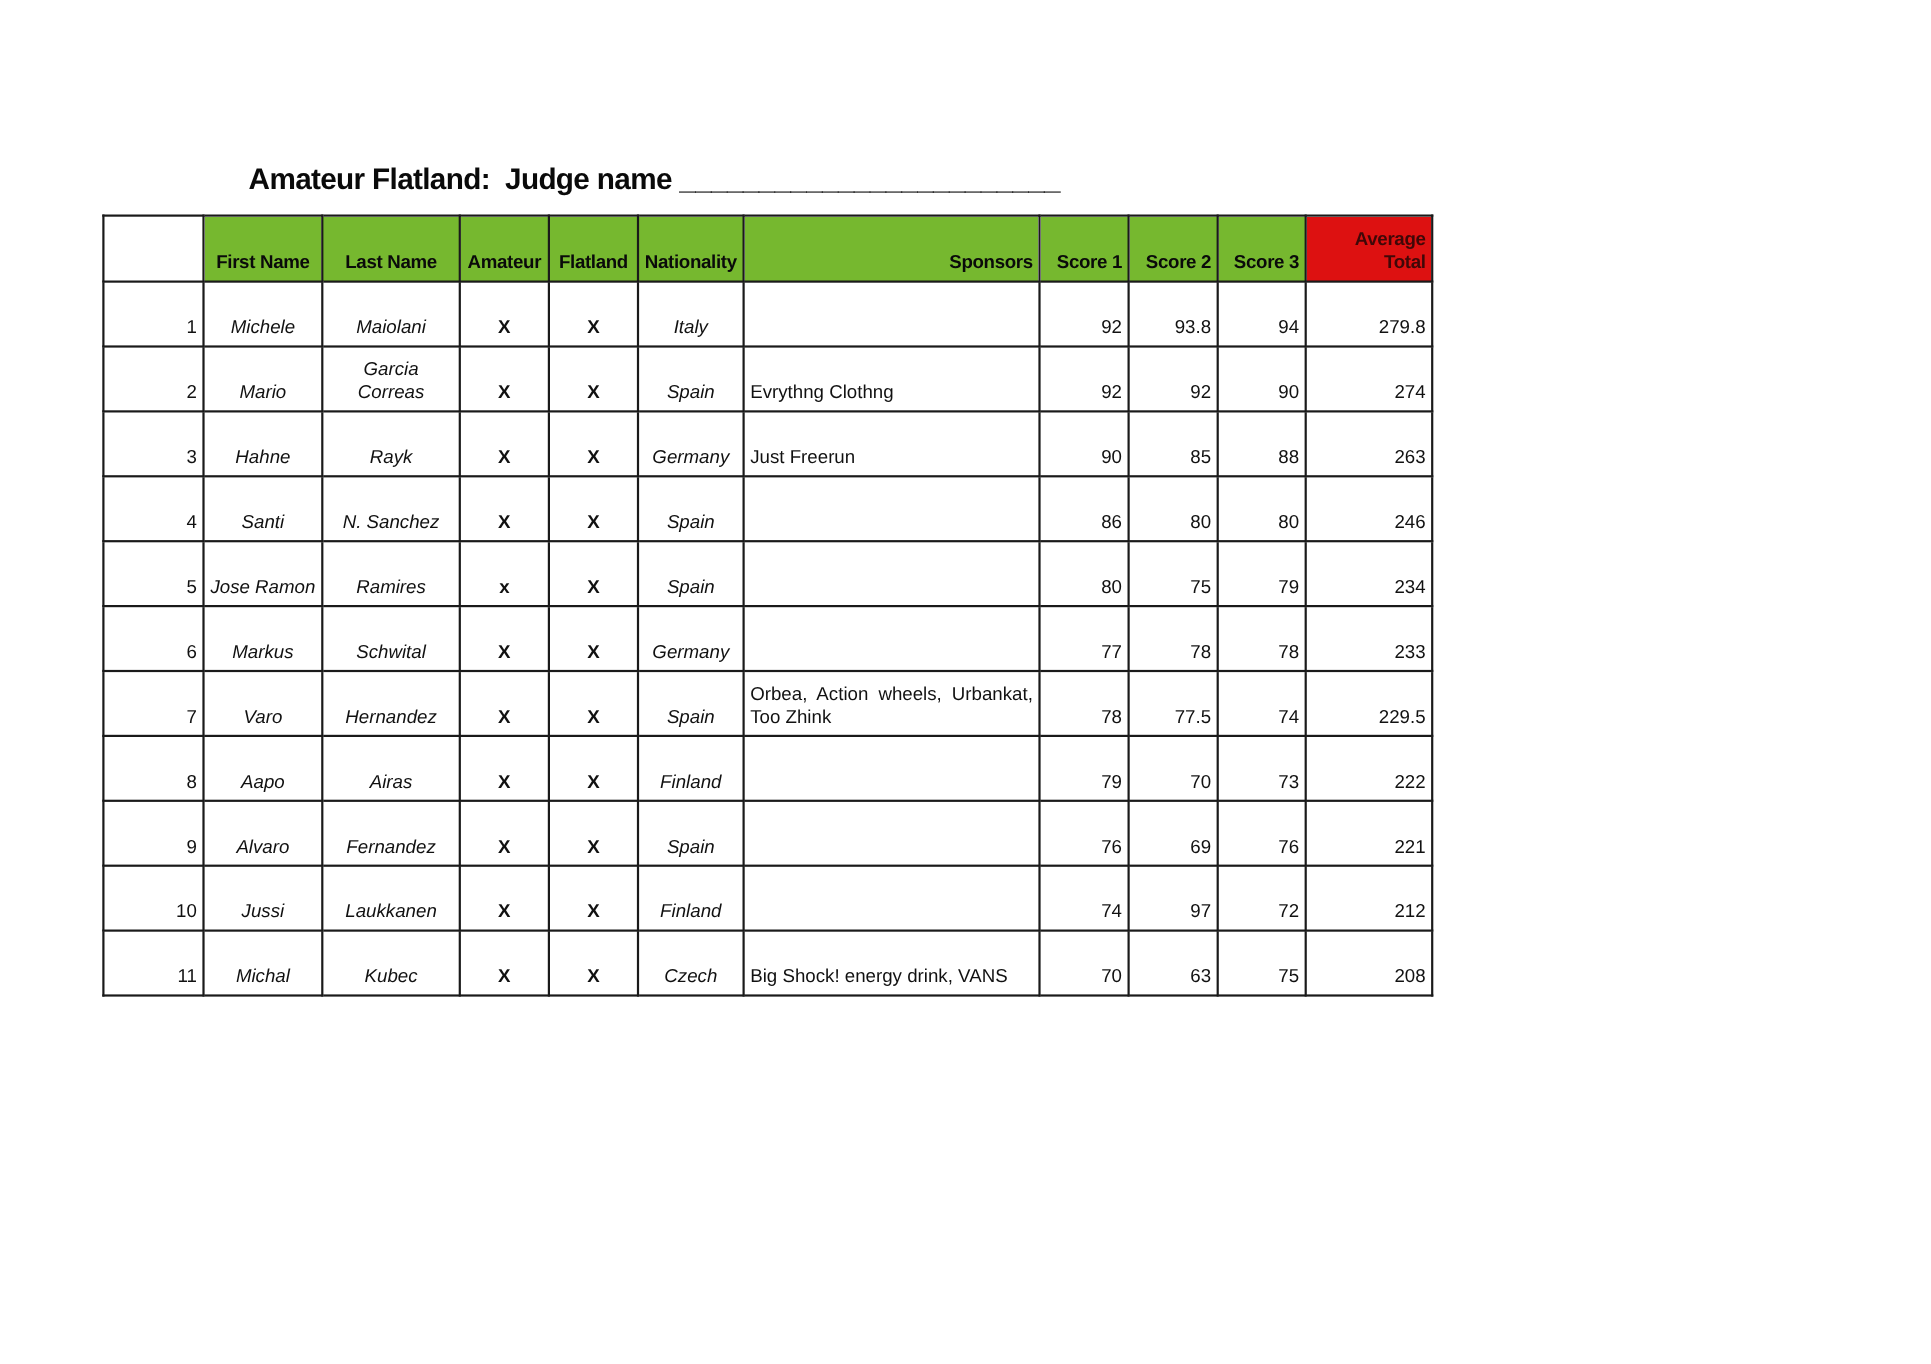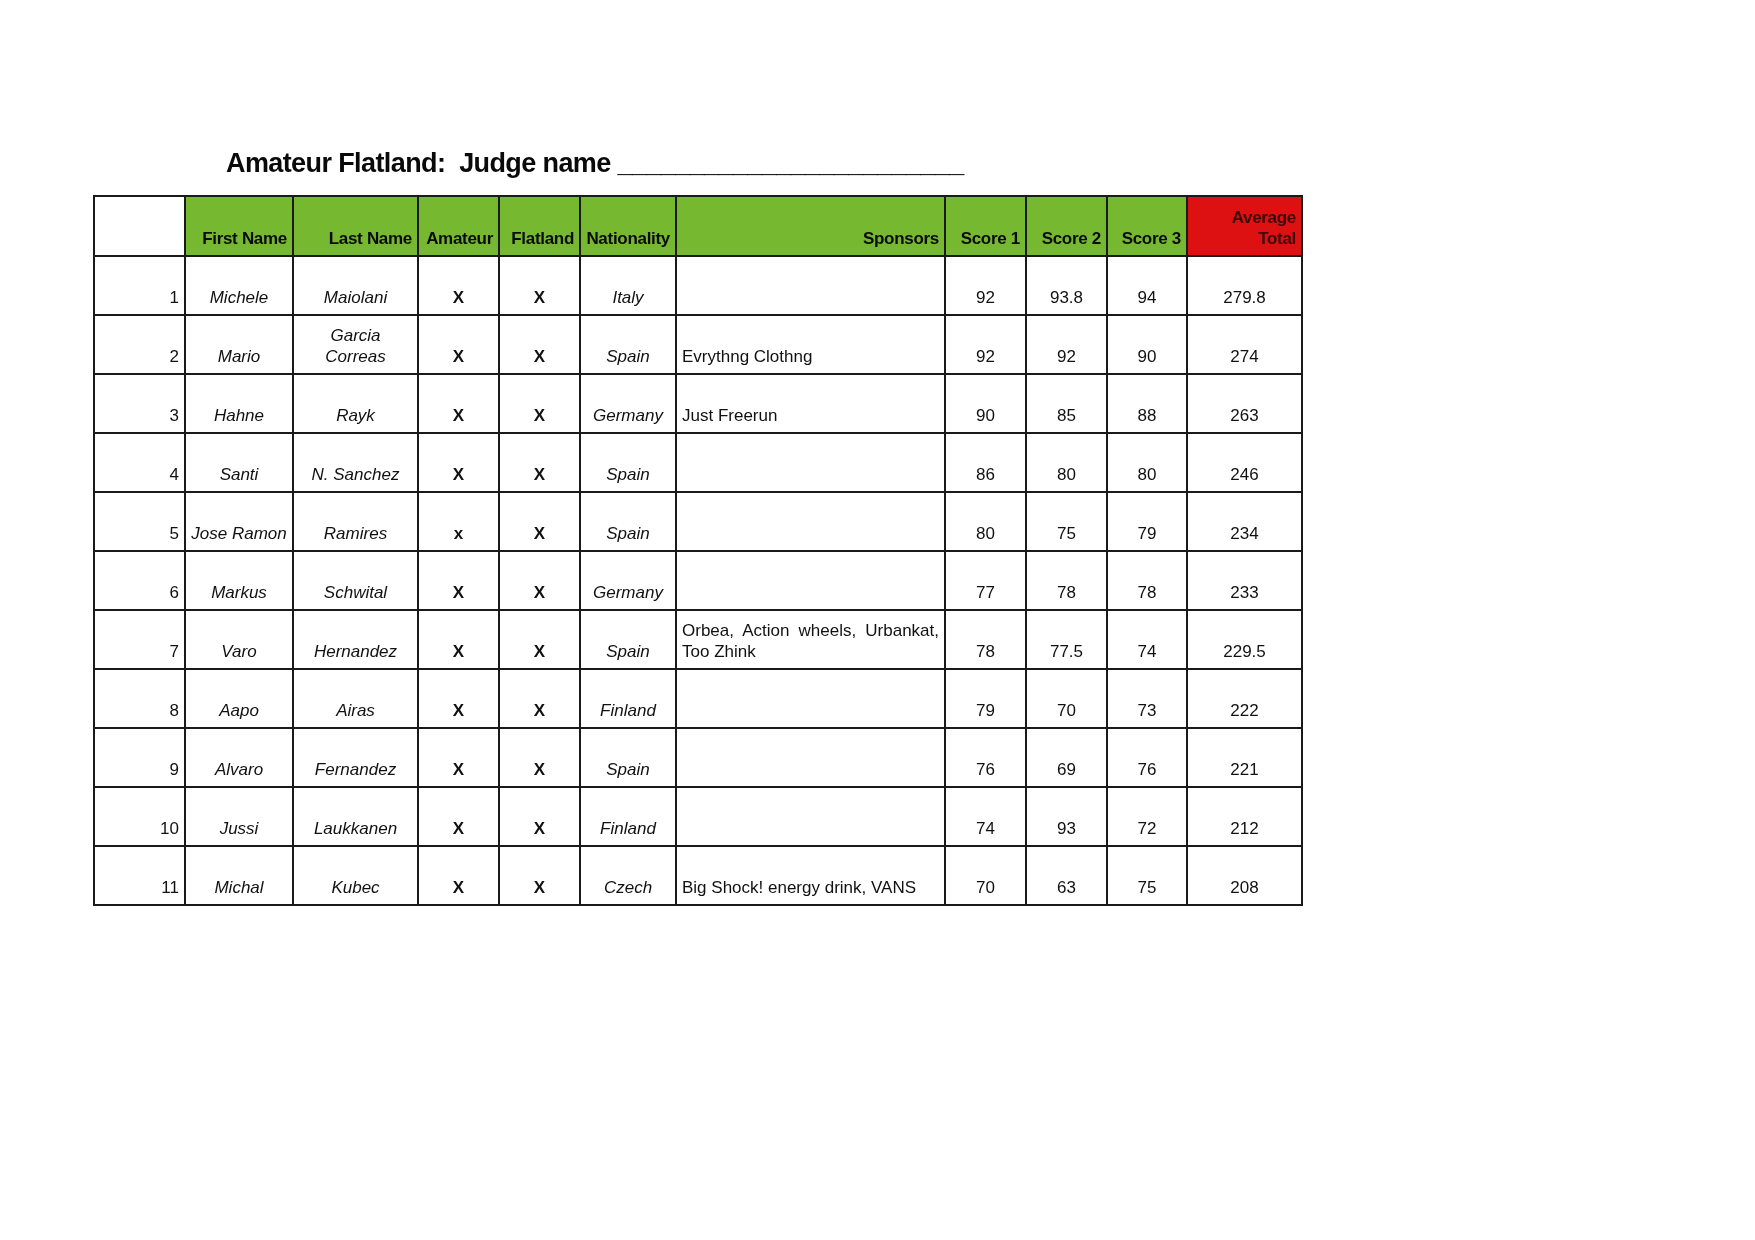--- a/index.html
+++ b/index.html
@@ -58,28 +58,28 @@
     color: #0a0a0a;
     font-weight: bold;
     letter-spacing: -0.3px;
   }
   th.th-red {
     background: var(--header-red, #dd1111);
     color: var(--average-total-text, #3f0808);
     font-weight: bold;
     letter-spacing: -0.3px;
   }
-  th.center { text-align: right; }
+  th.center { text-align: center; }
   th.left   { text-align: right; }
 
   td.c-num    { text-align: right; padding-right: 3px; }
   td.c-text   { text-align: center; font-style: italic; }
   td.c-x      { text-align: center; font-weight: bold; }
   td.c-sponsor{ text-align: justify; }
-  td.c-score  { text-align: center; }
+  td.c-score  { text-align: right; }
 </style>
 </head>
 <body>
 
 <div class="page">
 
   <div class="doc-title">Amateur Flatland:  Judge name ________________________</div>
 
   <table class="score-table">
     <colgroup>
@@ -230,21 +230,21 @@
         </tr>
         <tr>
           <td class="c-num">10</td>
           <td class="c-text">Jussi</td>
           <td class="c-text">Laukkanen</td>
           <td class="c-x">X</td>
           <td class="c-x">X</td>
           <td class="c-text">Finland</td>
           <td class="c-sponsor"></td>
           <td class="c-score">74</td>
-          <td class="c-score">93</td>
+          <td class="c-score">97</td>
           <td class="c-score">72</td>
           <td class="c-score">212</td>
         </tr>
         <tr>
           <td class="c-num">11</td>
           <td class="c-text">Michal</td>
           <td class="c-text">Kubec</td>
           <td class="c-x">X</td>
           <td class="c-x">X</td>
           <td class="c-text">Czech</td>

